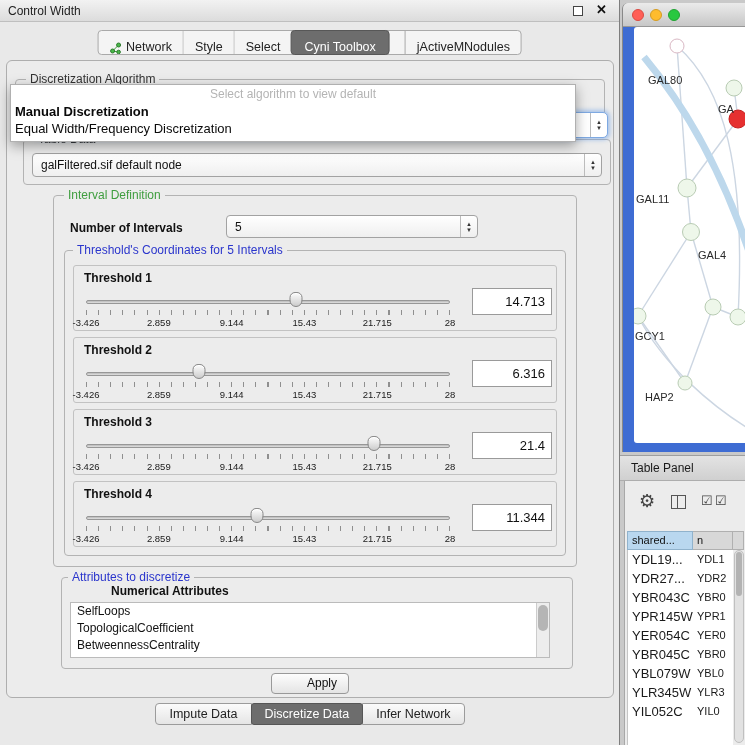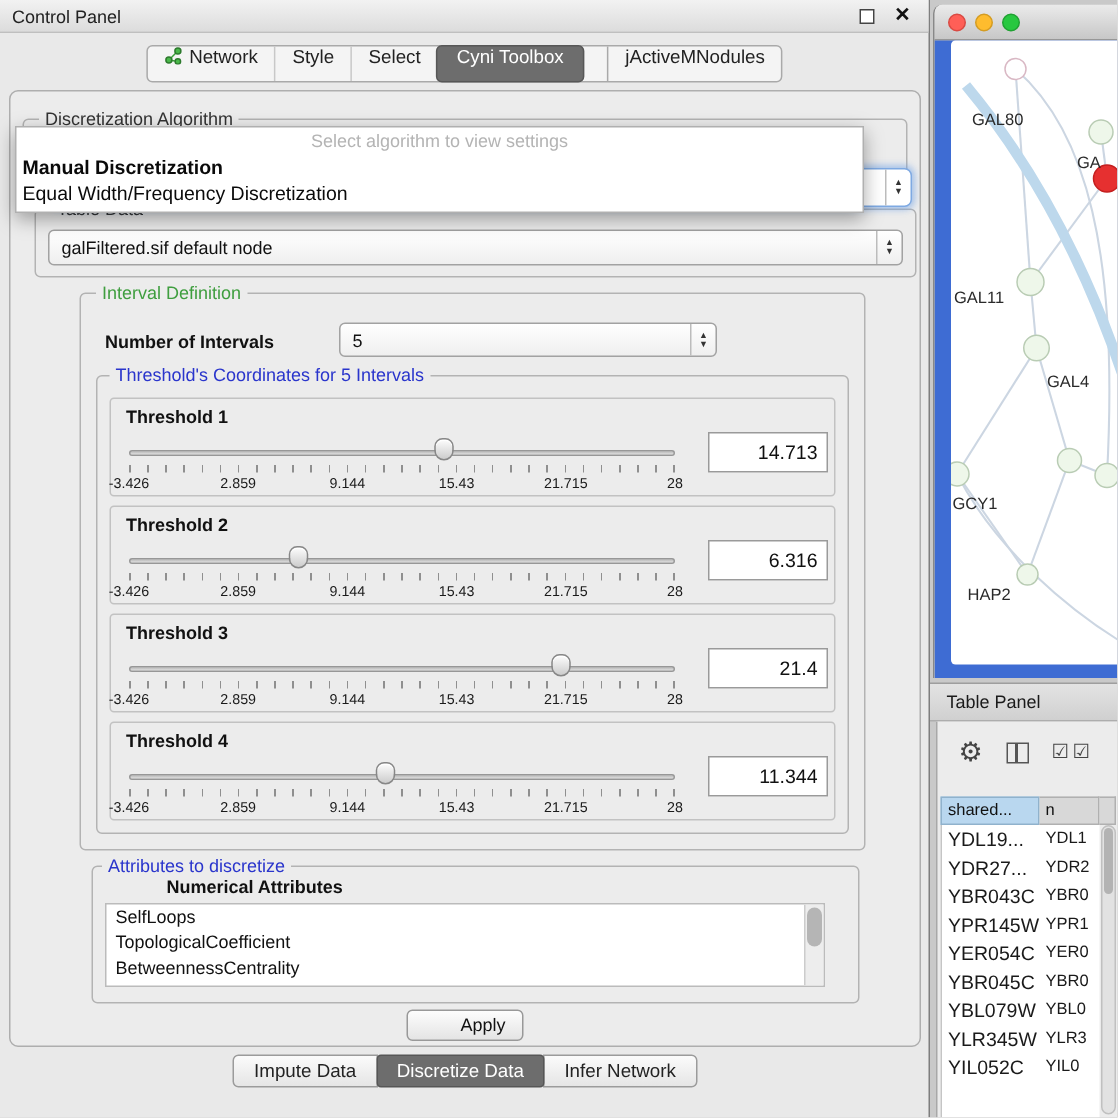--- a/index.html
+++ b/index.html
@@ -8,21 +8,21 @@
 
   
   .cp { position:absolute; left:0; top:0; width:620px; height:745px; background:#e9e9e9; border-right:1px solid #7e7e7e; }
   .cp-title { position:absolute; left:0; top:0; right:0; height:22px; background:linear-gradient(#f2f2f2,#dcdcdc); border-bottom:1px solid #bfbfbf; }
   .cp-title-text { position:absolute; left:8px; top:0; line-height:22px; font-size:12px; color:#222; }
   .win-ctl-float { position:absolute; right:36px; top:6px; width:10px; height:10px; border:1.5px solid #444; background:#fff; }
   .win-ctl-close { position:absolute; right:12px; top:2px; font-size:13px; font-weight:bold; color:#111; cursor:default; }
 
   
   .tabbar { position:absolute; top:30px; left:50%; transform:translateX(-50%); height:25px; display:flex; align-items:stretch; background:#f4f4f4; border:1px solid #a9a9a9; border-radius:4px; font-size:12.5px; color:#222; }
-  .tab { display:flex; align-items:flex-start; gap:5px; padding:0 11px; border-left:1px solid #c8c8c8; white-space:nowrap; }
+  .tab { display:flex; align-items:flex-end; gap:5px; padding:0 11px; border-left:1px solid #c8c8c8; white-space:nowrap; }
   .tab.first { border-left:none; }
   .tab.active { background:#6d6d6d; color:#fff; border:1px solid #575757; border-radius:4px; margin:-1px; padding:0 13px; }
   .tab.boxed { border-left:1px solid #a9a9a9;margin-left:16px; }
 
   
   .content { position:absolute; left:6px; top:60px; width:608px; height:638px; background:#ececec; border:1px solid #aeaeae; border-radius:6px; }
 
   .group { position:absolute; border:1px solid #b3b3b3; border-radius:4px; }
   .gtitle { position:absolute; top:-8px; left:10px; background:#ececec; padding:0 4px; font-size:12px; color:#333; white-space:nowrap; }
   .gtitle.green { color:#3f9e3f; }
@@ -109,21 +109,21 @@
   .tp-scroll { position:absolute; right:1px; top:69px; bottom:2px; width:10px; background:#e2e2e2; border:1px solid #c0c0c0; border-radius:5px; }
   .tp-thumb { position:absolute; left:1px; right:1px; top:1px; height:44px; background:#b3b3b3; border-radius:5px; }
 </style>
 </head>
 <body>
 
 <div class="screen">
 
   <div class="cp">
     <div class="cp-title">
-      <span class="cp-title-text">Control Panel</span>
+      <span class="cp-title-text">Control Width</span>
       <span class="win-ctl-float"></span>
       <span class="win-ctl-close">✕</span>
     </div>
 
     <div class="tabbar">
       <div class="tab first">
         <svg width="12" height="12" viewBox="0 0 12 12">
           <line x1="3" y1="9" x2="9" y2="3" stroke="#3aa03a" stroke-width="1"></line>
           <line x1="3" y1="9" x2="9" y2="10" stroke="#3aa03a" stroke-width="1"></line>
           <circle cx="3" cy="9" r="2" fill="#49b849" stroke="#2d7a2d"></circle>
@@ -380,18 +380,18 @@
           <span class="tp-c2">YIL0</span>
         </div>
       </div>
       <div class="tp-scroll">
         <div class="tp-thumb"></div>
       </div>
     </div>
   </div>
 
   <div class="algo-popup">
-    <div class="algo-ph">Select algorithm to view settings</div>
+    <div class="algo-ph">Select algorithm to view default</div>
     <div class="algo-opt1">Manual Discretization</div>
     <div class="algo-opt2">Equal Width/Frequency Discretization</div>
   </div>
 
 </div>
 
 </body></html>

